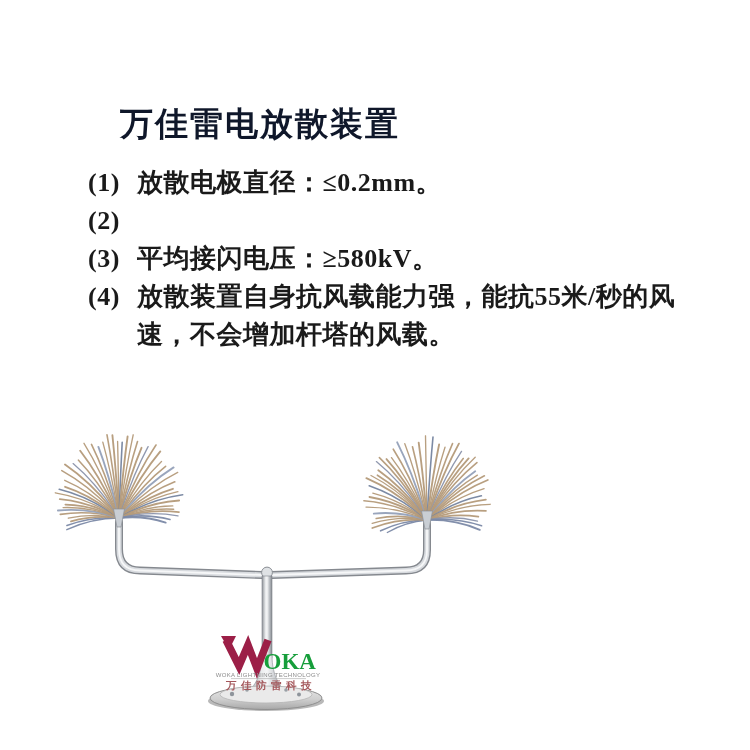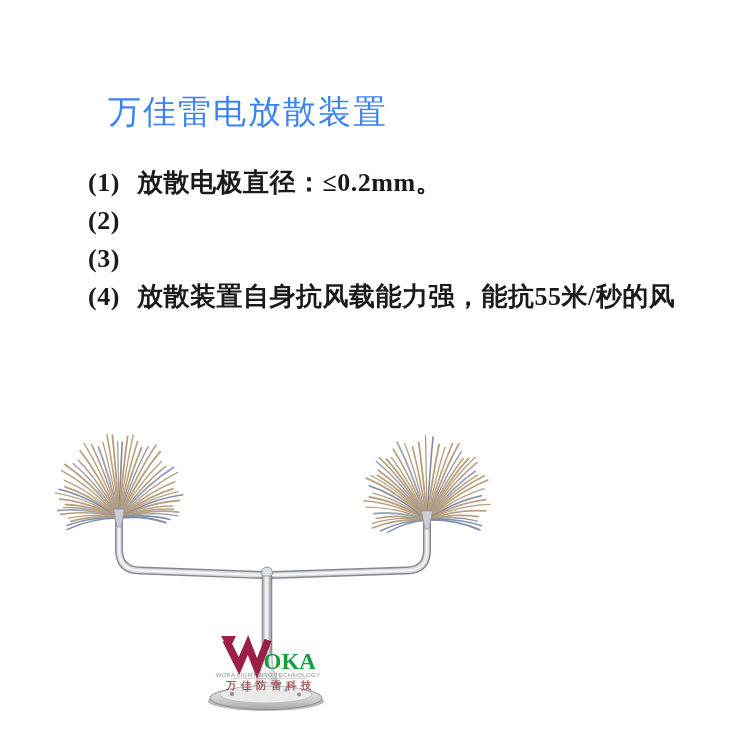--- a/index.html
+++ b/index.html
@@ -7,25 +7,25 @@
     position:relative;
     width:750px;height:750px;
     background:#ffffff;
     overflow:hidden;
     font-family:"Liberation Serif","DejaVu Serif",serif;
     color:#151515;
   }
   .title{
     position:absolute;
     left:108px;top:90px;
-    margin:0;
+    margin:12px;
     font-size:33px;
-    font-weight:400;
+    font-weight:700;
     letter-spacing:2px;
-    color:#3b82f6;
+    color:#0f172a;
     white-space:nowrap;
   }
   .specs{
     position:absolute;
     left:88px;top:164px;
     white-space:nowrap;
   }
   .spec-line-row{
     display:flex;
     line-height:38px;
@@ -70,27 +70,29 @@
   <div class="specs" id="spec-list">
       <div class="spec-line-row">
         <span class="spec-num">(1)</span>
         <span class="spec-text">放散电极直径：≤0.2mm。</span>
       </div>
       <div class="spec-line-row">
         <span class="spec-num">(2)</span>
       </div>
       <div class="spec-line-row">
         <span class="spec-num">(3)</span>
+        <span class="spec-text">平均接闪电压：≥580kV。</span>
       </div>
       <div class="spec-line-row">
         <span class="spec-num">(4)</span>
         <span class="spec-text">放散装置自身抗风载能力强，能抗55米/秒的风</span>
       </div>
       <div class="spec-line-row">
         <span class="spec-num"></span>
+        <span class="spec-text">速，不会增加杆塔的风载。</span>
       </div>
     </div>
 
   <svg class="product-svg" id="product-svg" viewBox="0 0 750 350" xmlns="http://www.w3.org/2000/svg">
     <defs>
       <linearGradient id="postGrad" x1="0" y1="0" x2="1" y2="0">
         <stop offset="0" stop-color="#8f9399"></stop>
         <stop offset="0.35" stop-color="#e8eaec"></stop>
         <stop offset="0.5" stop-color="#f6f7f8"></stop>
         <stop offset="0.75" stop-color="#b9bdc2"></stop>

